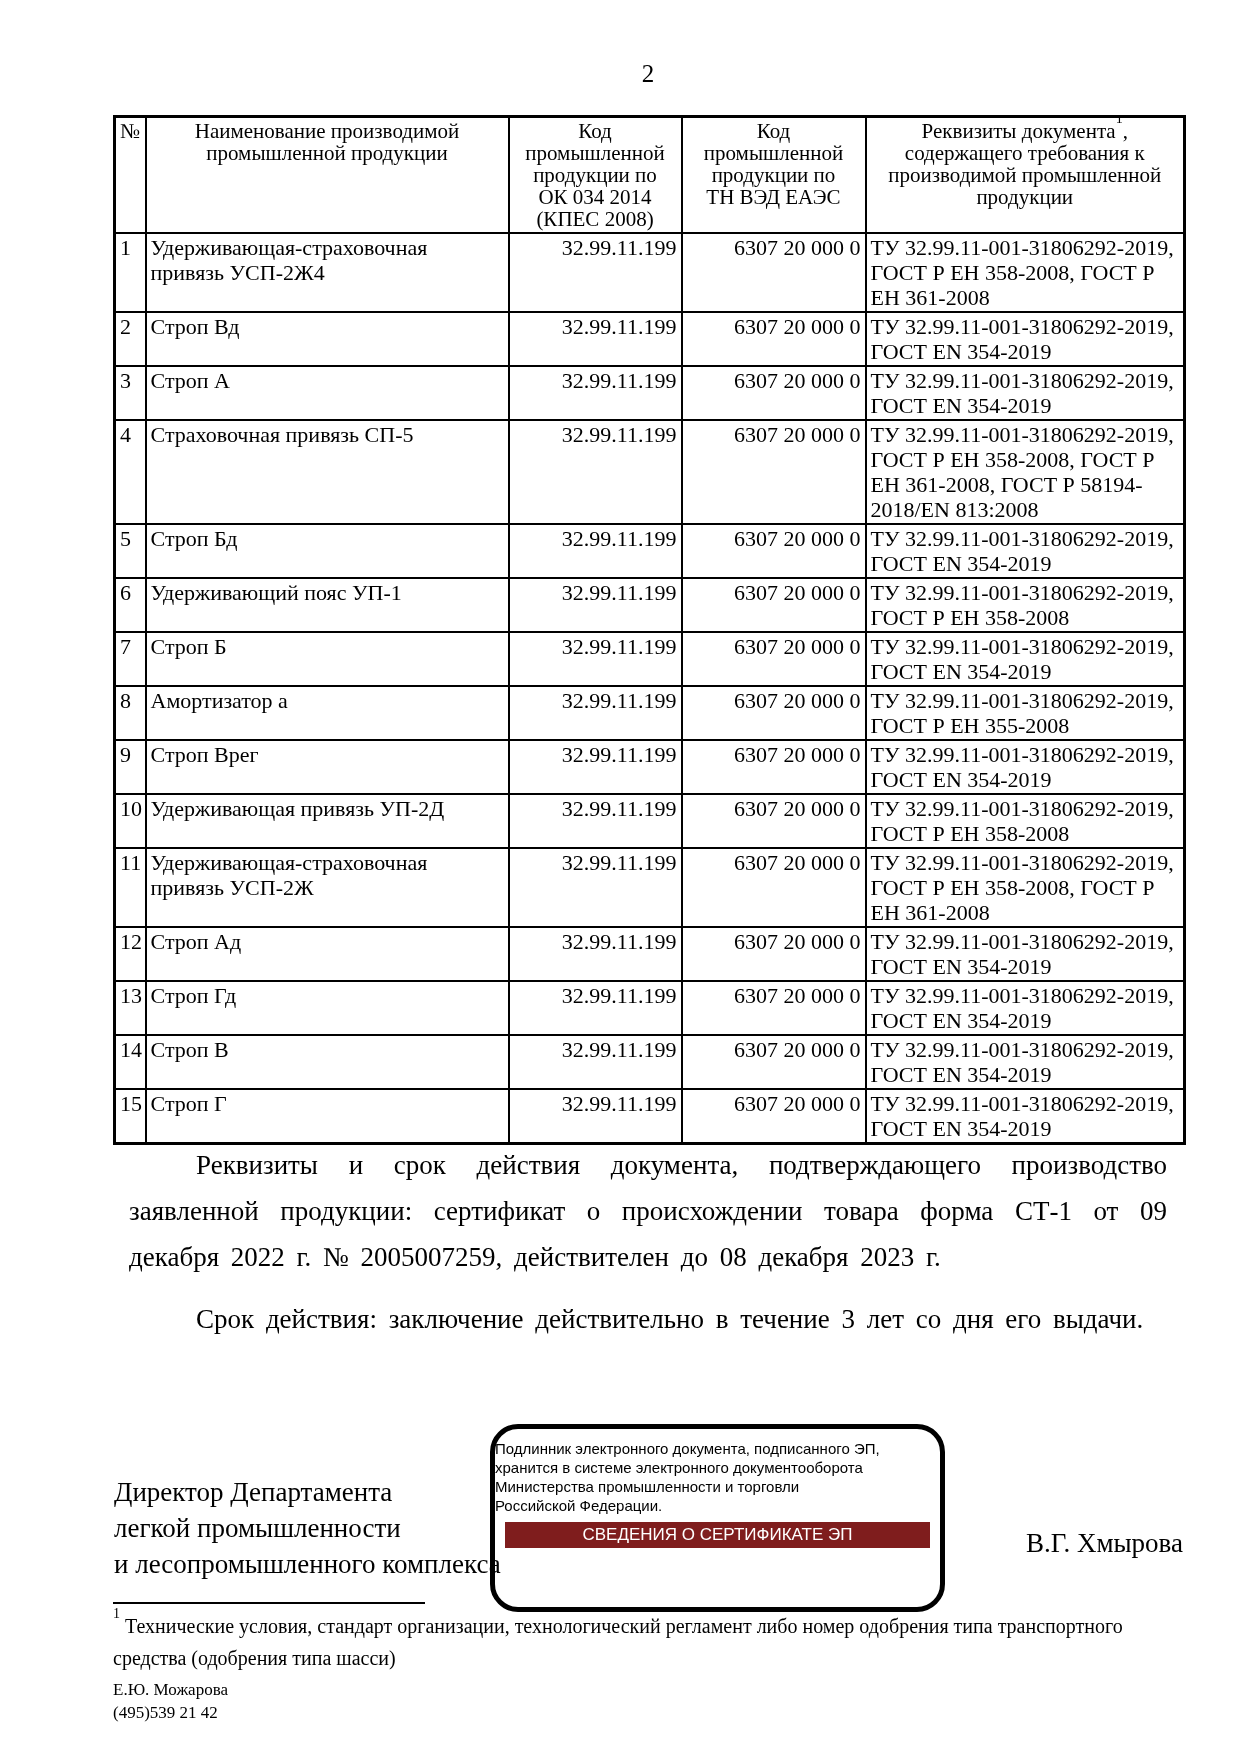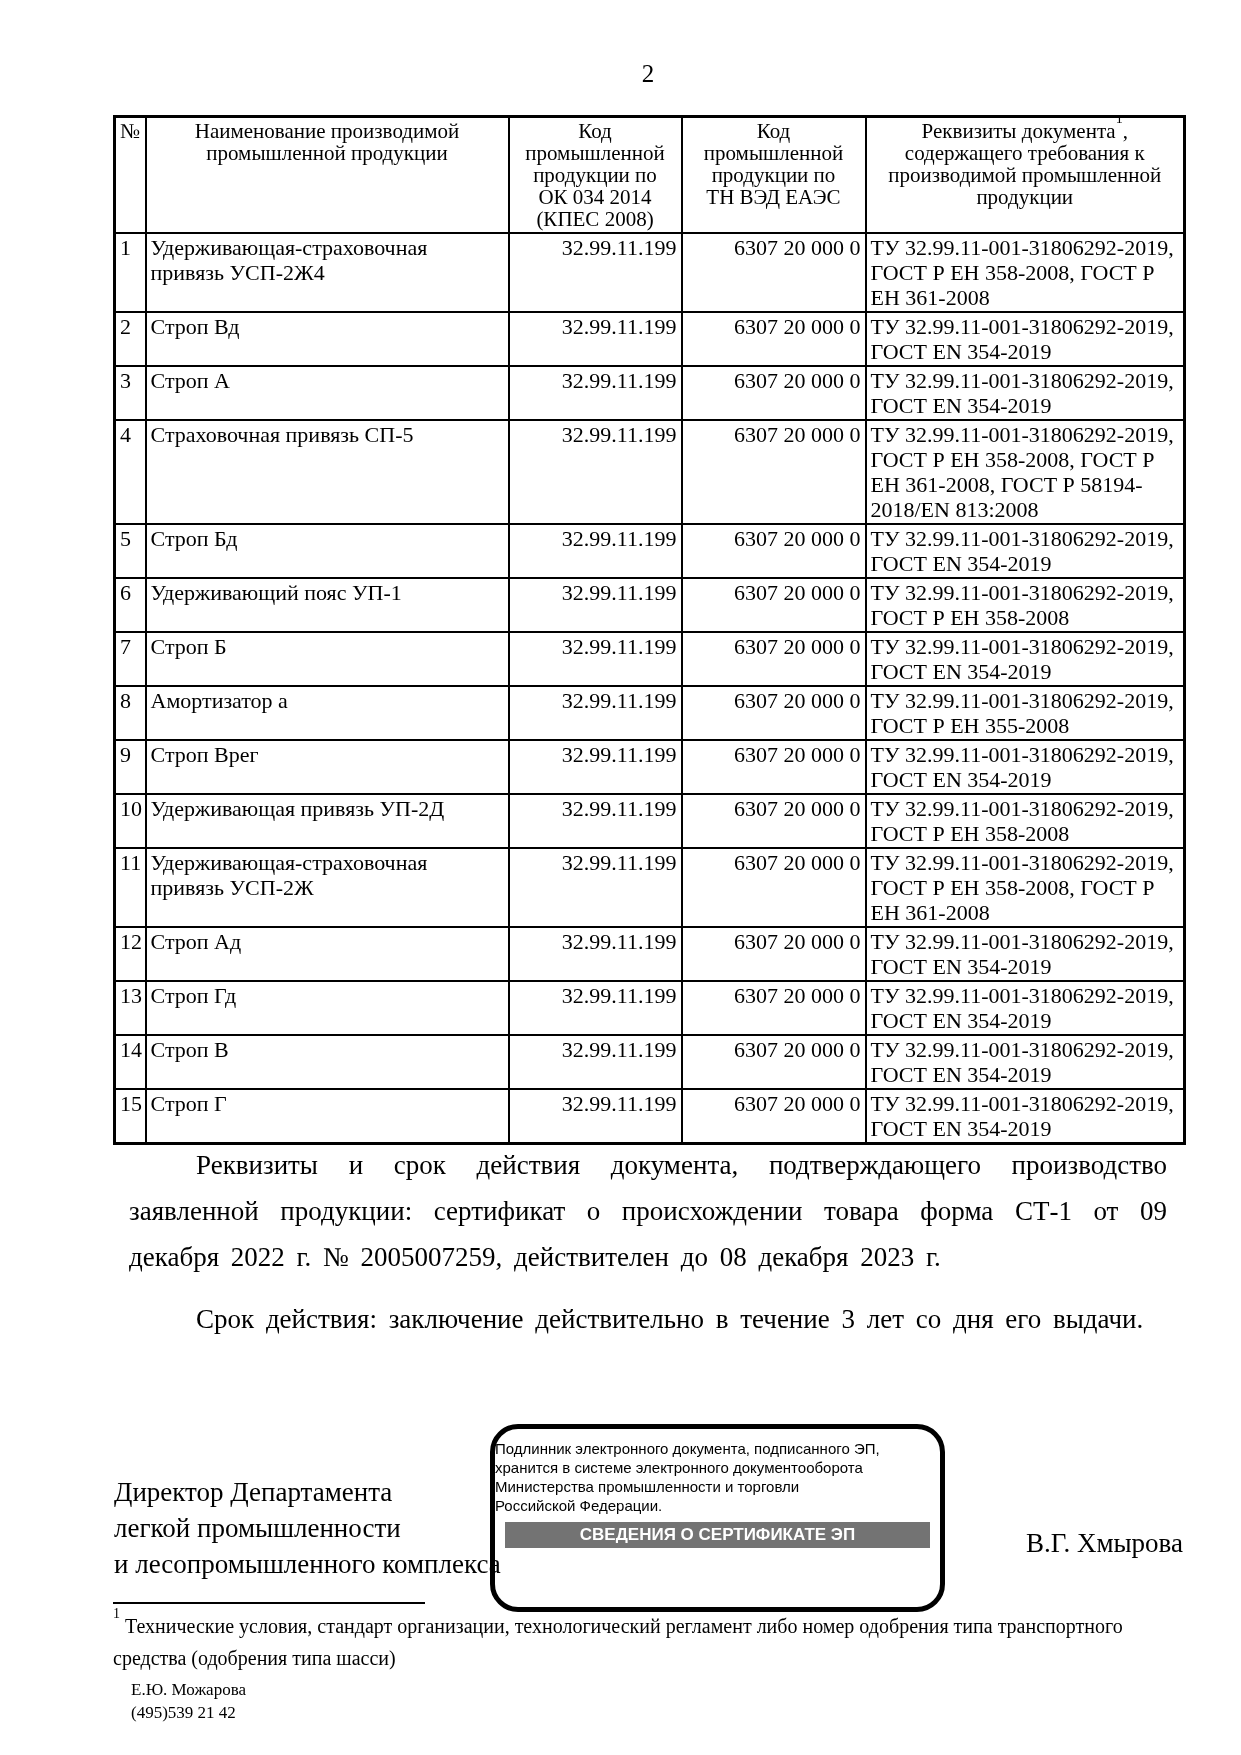--- a/index.html
+++ b/index.html
@@ -50,36 +50,36 @@
   .stamp {
     position:absolute; left:490px; top:1424px; width:455px; height:188px;
     background:#fff; border:5px solid #000; border-radius:28px;
     font-family:"Liberation Sans", sans-serif; z-index:2; box-sizing:border-box;
   }
   .stamp-notice {
     margin-top:10px; text-align:left; font-size:15px; line-height:19px;
     white-space:pre-line;
   }
   .stamp-bar {
-    margin:7px 10px 0 10px; background:#737373; color:#fff; text-align:center;
-    font-size:17px; font-weight:bold; line-height:26px; height:26px;
+    margin:7px 10px 0 10px; background:#7f1d1d; color:#fff; text-align:center;
+    font-size:17px; font-weight:normal; line-height:26px; height:26px;
   }
   .stamp-fields { margin:8px 0 0 16px; font-size:15px; line-height:21px; }
   .stamp-label { display:inline-block; min-width:108px; }
 
   .fn-rule {
     position:absolute; left:113px; top:1602px; width:312px;
     border-top:2px solid #000; z-index:3;
   }
   .footnote {
     position:absolute; left:113px; top:1610px; width:1070px;
     font-size:20px; line-height:32px; z-index:3;
   }
   .footer {
-    position:absolute; left:131px; top:1678px;
+    position:absolute; left:113px; top:1678px;
     font-size:17px; line-height:23px; z-index:3;
   }
 </style>
 </head>
 <body>
 
 <div class="page">
 
   <div class="pagenum">2</div>
 

